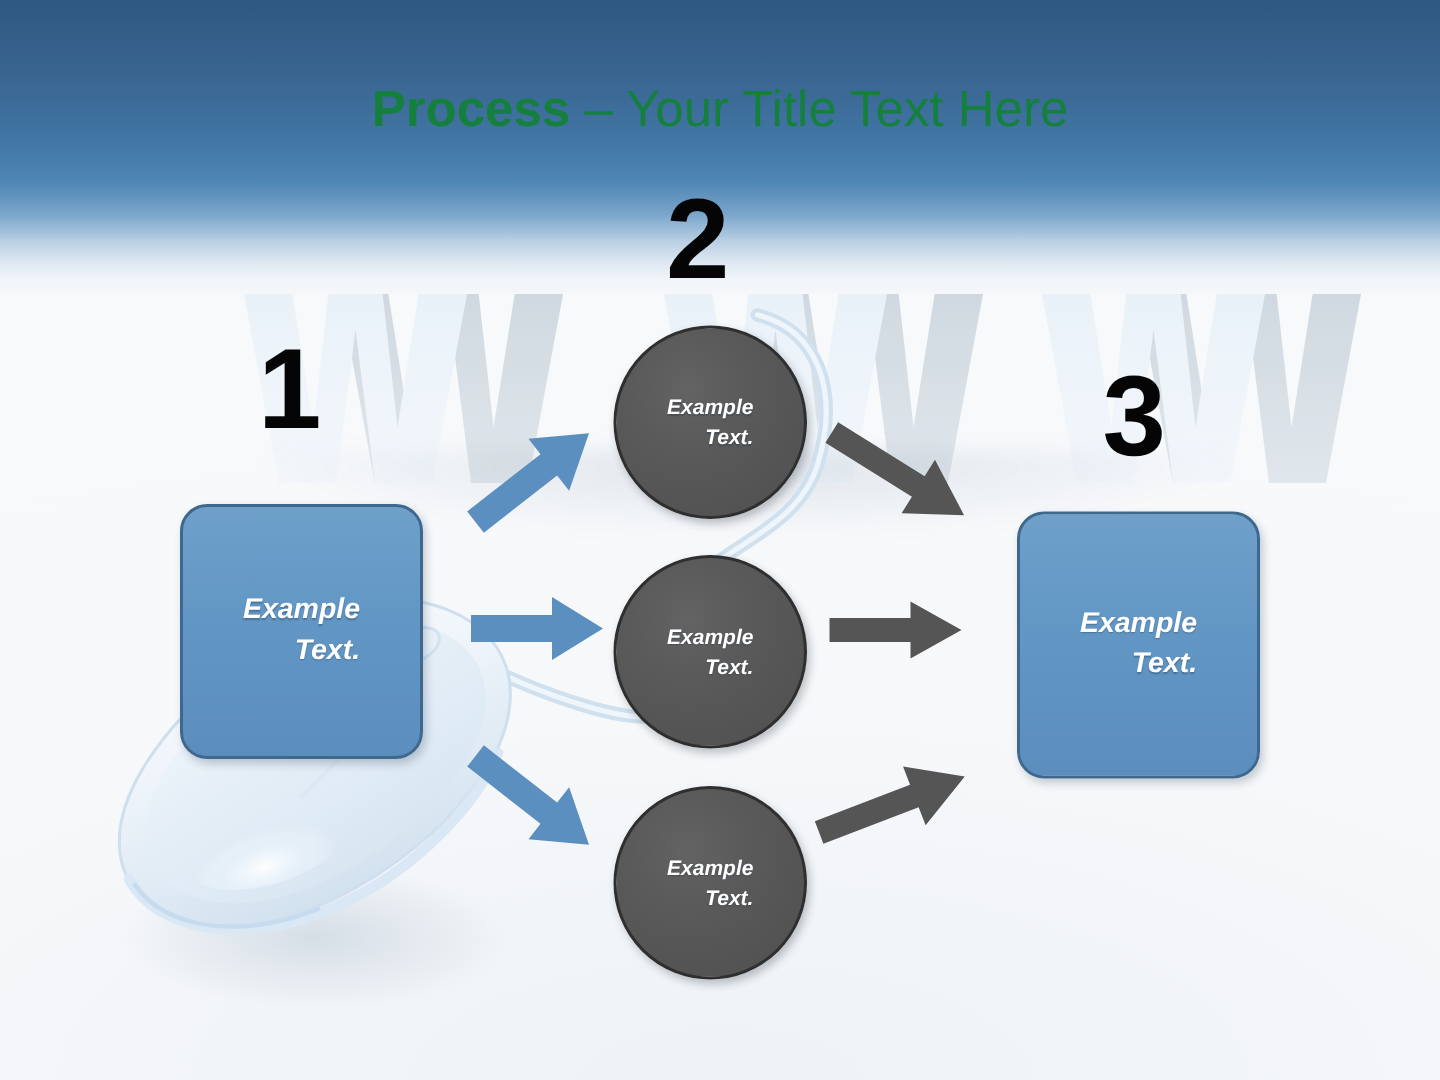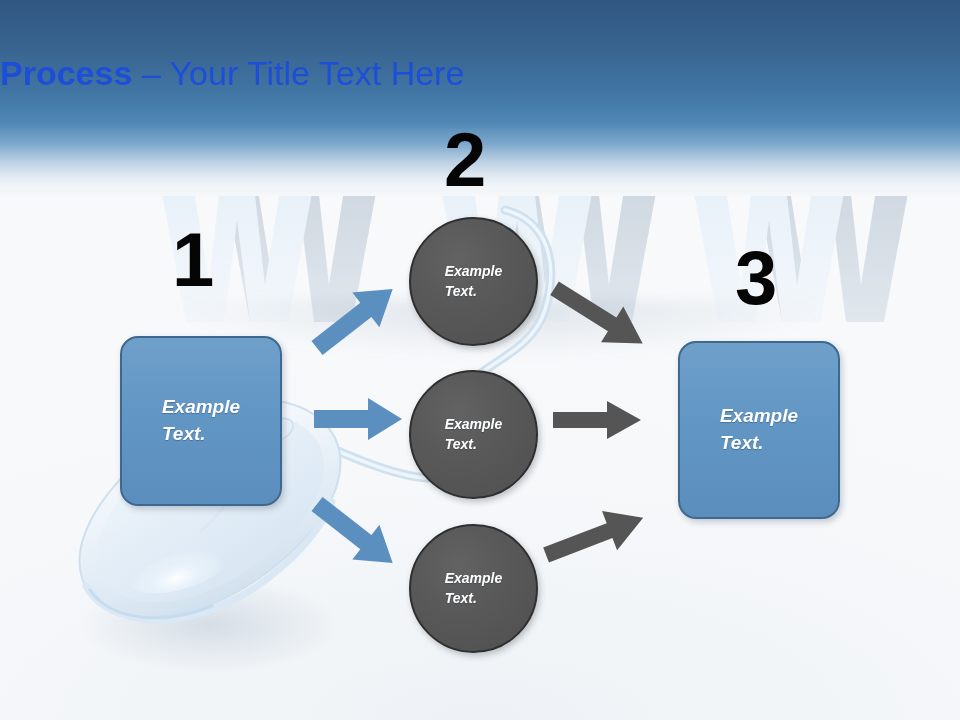--- a/index.html
+++ b/index.html
@@ -72,21 +72,21 @@
     background: linear-gradient(to bottom, #6ea0ca 0%, #6296c4 45%, #5b8ebd 100%);
     box-shadow: 2px 3px 6px rgba(60,80,100,0.28);
     display: flex;
     align-items: center;
     justify-content: center;
   }
   .box-text, .circle-text {
     color: #ffffff;
     font-weight: bold;
     font-style: italic;
-    text-align: left;
+    text-align: right;
     line-height: 1.42;
     text-shadow: 0 1px 1px rgba(30,50,70,0.35);
     white-space: pre-line;
   }
   #box-left  { left: 120px; top: 336px; width: 158px; height: 166px; }
   #box-right { left: 678px; top: 341px; width: 158px; height: 174px; }
   #box-left  .box-text { font-size: 19px; }
   #box-right .box-text { font-size: 19px; }
 
   .circle {
@@ -118,21 +118,22 @@
   #step-3 { left: 735px; top: 240px; }
 
   
   .arrow { position: absolute; }
 
   
   .title {
     position: absolute;
     left: 0; top: 52px;
     width: 960px;
-    color: #1d4ed8;
+    text-align: center;
+    color: #15803d;
     font-size: 34px;
     line-height: 42px;
     white-space: nowrap;
   }
   .title .t-bold { font-weight: bold; }
   .title .t-light { font-weight: normal; }
 </style>
 </head>
 <body>
 

